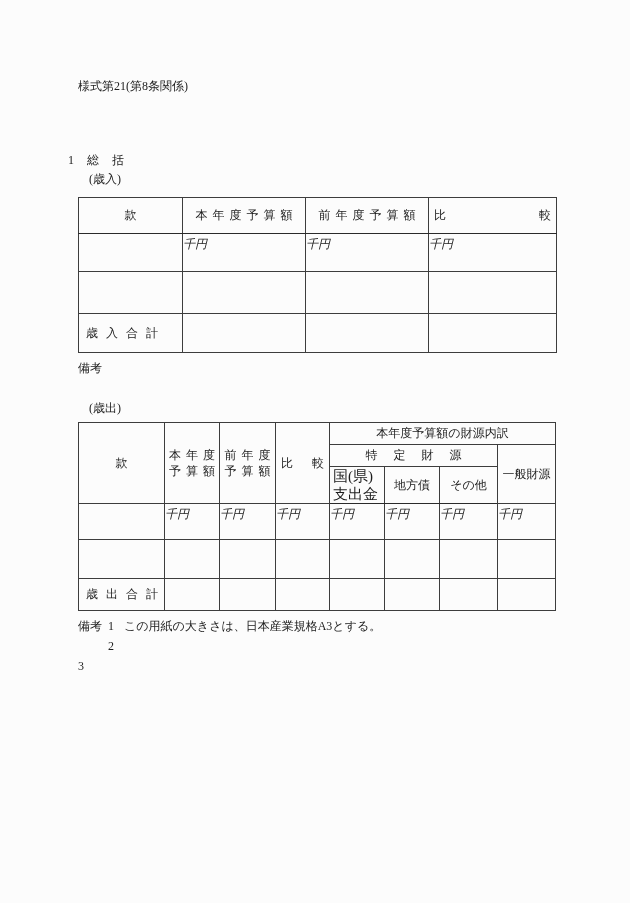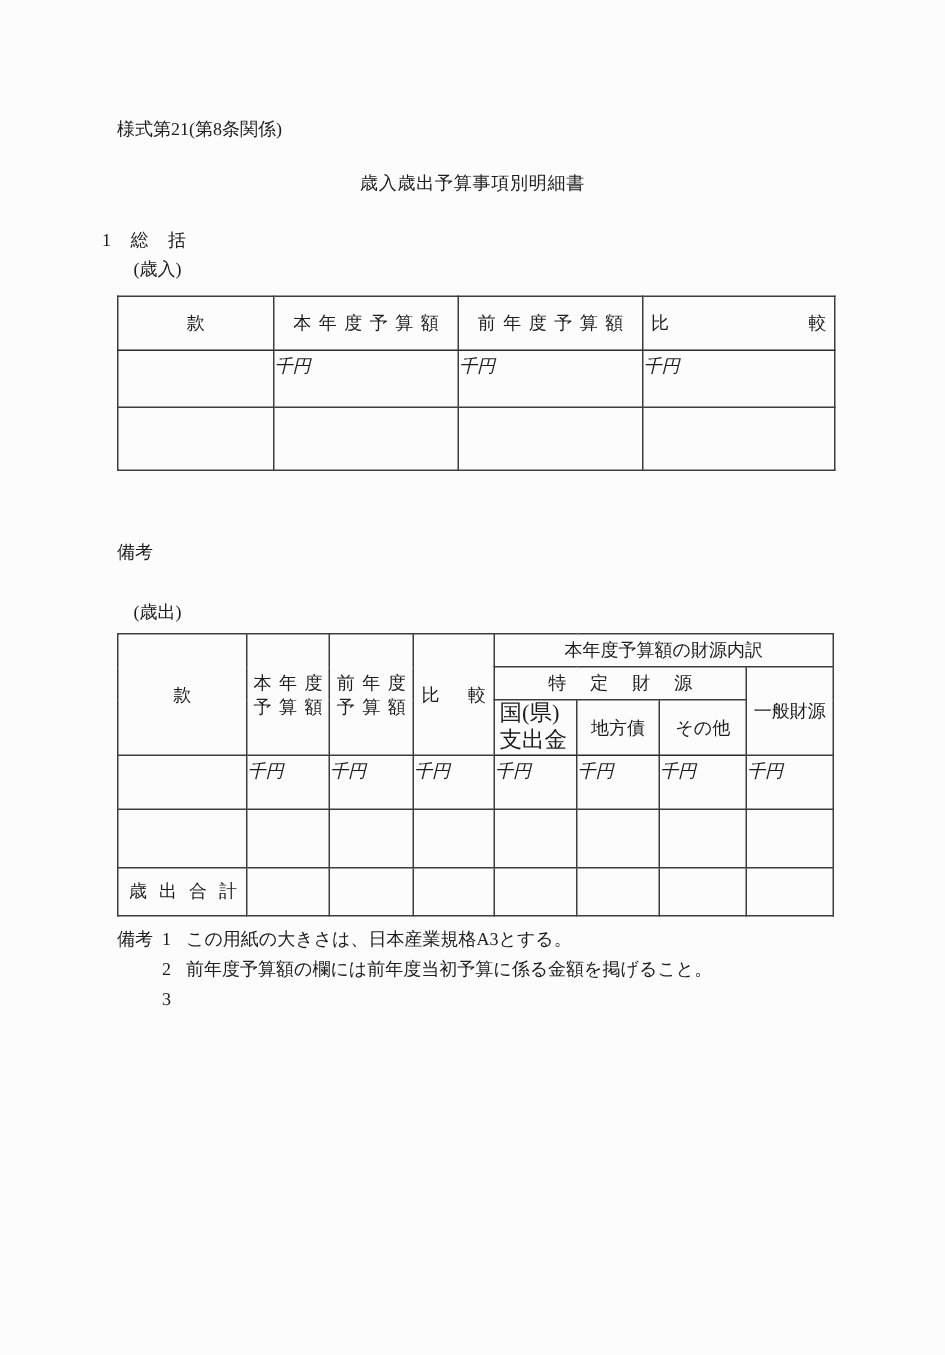--- a/index.html
+++ b/index.html
@@ -39,21 +39,20 @@
   .notes-grid { display:grid; grid-template-columns:30px 16px auto; }
   .notes-grid > span { line-height:20px; }
 </style>
 </head>
 <body>
 
 <div class="page">
 
   <div class="abs" style="left:78px; top:79px;">様式第21(第8条関係)</div>
 
-  <div class="abs title-line">歳入歳出予算事項別明細書</div>
 
   <div class="abs ws10" style="left:68px; top:153px;">1 総 括</div>
 
   <div class="abs" style="left:89px; top:172px;">(歳入)</div>
 
   <table class="abs" style="left:78px; top:197px;">
     <colgroup>
       <col style="width:104px">
         <col style="width:123px">
         <col style="width:123px">
@@ -72,20 +71,26 @@
         </td>
       </tr>
       <tr style="height:38px">
         <td></td>
         <td class="yen">千円</td>
         <td class="yen">千円</td>
         <td class="yen">千円</td>
       </tr>
       <tr style="height:42px">
         <td></td>
+        <td></td>
+        <td></td>
+        <td></td>
+      </tr>
+      <tr style="height:39px">
+        <td class="tot ws5">歳 入 合 計</td>
         <td></td>
         <td></td>
         <td></td>
       </tr>
     </tbody>
   </table>
 
   <div class="abs note-line" style="left:78px; top:361px;">
     <span>備考</span>
   </div>
@@ -161,19 +166,18 @@
     </tbody>
   </table>
 
   <div class="abs notes-grid" style="left:78px; top:616px;">
     <span>備考</span>
     <span>1</span>
     <span>この用紙の大きさは、日本産業規格A3とする。</span>
 
     <span></span>
     <span>2</span>
-    <span>前年度予算額の欄には前年度当初予算に係る金額を掲げること。</span>
 
     <span></span>
     <span>3</span>
   </div>
 
 </div>
 
 </body></html>

